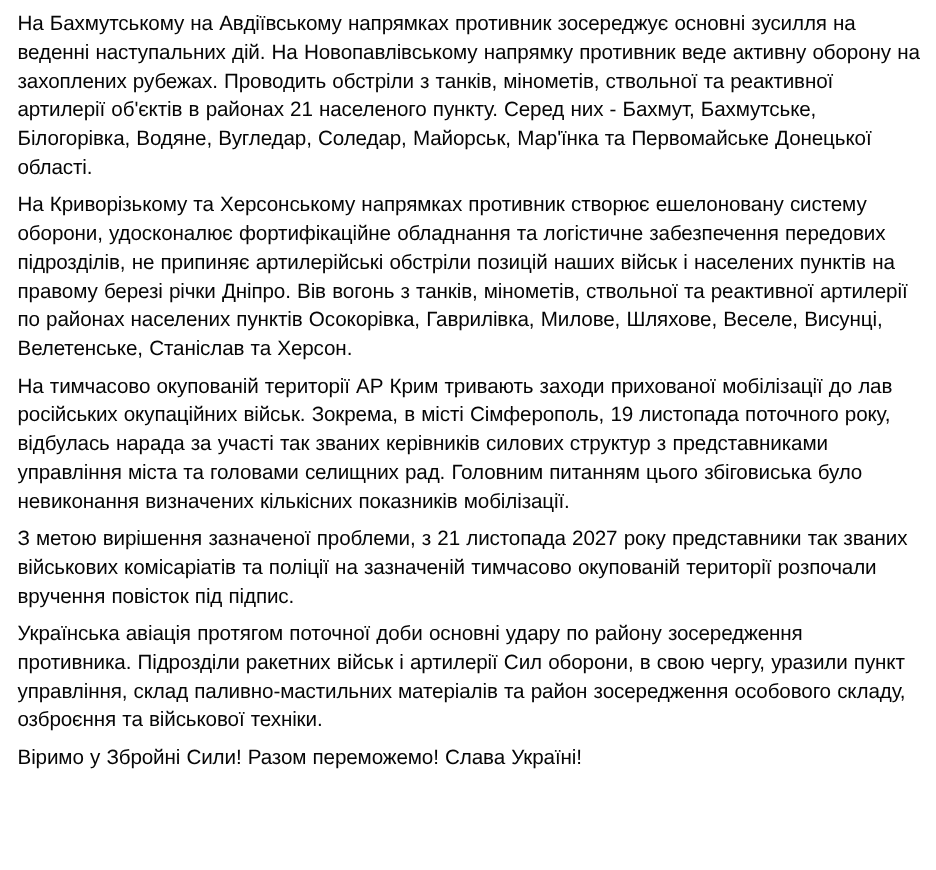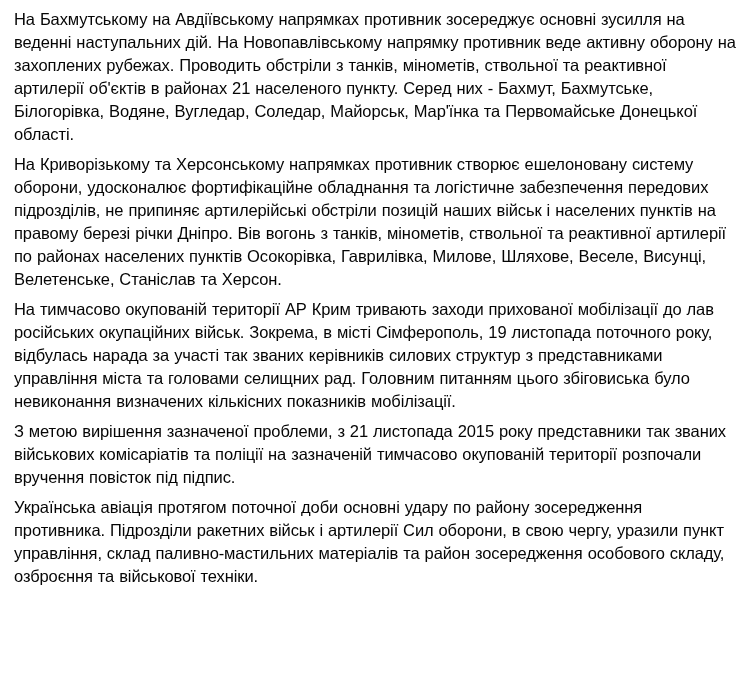--- a/index.html
+++ b/index.html
@@ -29,15 +29,16 @@
     text-align: left;
   }
 </style>
 </head>
 <body>
 
 <div class="post-body">
   <p>На Бахмутському на Авдіївському напрямках противник зосереджує основні зусилля на веденні наступальних дій. На Новопавлівському напрямку противник веде активну оборону на захоплених рубежах. Проводить обстріли з танків, мінометів, ствольної та реактивної артилерії об'єктів в районах 21 населеного пункту. Серед них - Бахмут, Бахмутське, Білогорівка, Водяне, Вугледар, Соледар, Майорськ, Мар'їнка та Первомайське Донецької області.</p>
   <p>На Криворізькому та Херсонському напрямках противник створює ешелоновану систему оборони, удосконалює фортифікаційне обладнання та логістичне забезпечення передових підрозділів, не припиняє артилерійські обстріли позицій наших військ і населених пунктів на правому березі річки Дніпро. Вів вогонь з танків, мінометів, ствольної та реактивної артилерії по районах населених пунктів Осокорівка, Гаврилівка, Милове, Шляхове, Веселе, Висунці, Велетенське, Станіслав та Херсон.</p>
   <p>На тимчасово окупованій території АР Крим тривають заходи прихованої мобілізації до лав російських окупаційних військ. Зокрема, в місті Сімферополь, 19 листопада поточного року, відбулась нарада за участі так званих керівників силових структур з представниками управління міста та головами селищних рад. Головним питанням цього збіговиська було невиконання визначених кількісних показників мобілізації.</p>
-  <p>З метою вирішення зазначеної проблеми, з 21 листопада 2015 року представники так званих військових комісаріатів та поліції на зазначеній тимчасово окупованій території розпочали вручення повісток під підпис.</p>
+  <p>З метою вирішення зазначеної проблеми, з 21 листопада 2027 року представники так званих військових комісаріатів та поліції на зазначеній тимчасово окупованій території розпочали вручення повісток під підпис.</p>
   <p>Українська авіація протягом поточної доби основні удару по району зосередження противника. Підрозділи ракетних військ і артилерії Сил оборони, в свою чергу, уразили пункт управління, склад паливно-мастильних матеріалів та район зосередження особового складу, озброєння та військової техніки.</p>
+  <p>Віримо у Збройні Сили! Разом переможемо! Слава Україні!</p>
 </div>
 
 </body></html>

